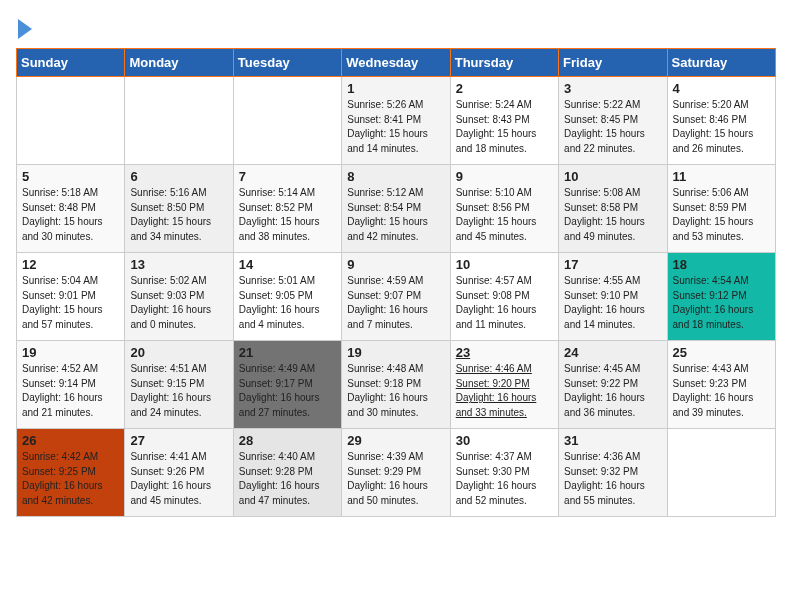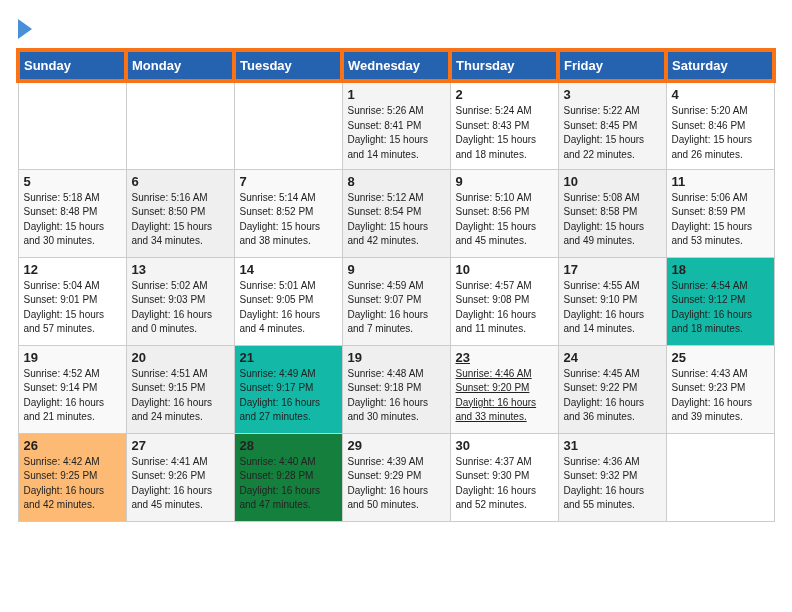--- a/index.html
+++ b/index.html
@@ -55,21 +55,21 @@
       border-collapse: collapse;
       table-layout: fixed;
     }
     th {
       background-color: #2563b0;
       color: #fff;
       font-size: 13px;
       font-weight: bold;
       padding: 6px 4px;
       text-align: left;
-      border: 4px solid #f97316;
+      border: 1px solid #f97316;
     }
     td {
       border: 1px solid #ccc;
       vertical-align: top;
       padding: 4px 5px;
       font-size: 10.5px;
       color: #222;
       height: 88px;
       background: #fff;
     }
@@ -217,21 +217,21 @@
       </tr>
       <tr>
         <td style="background: rgb(249, 249, 249);">
           <div class="day-num">19</div>
           <div class="day-detail">Sunrise: 4:52 AM<br>Sunset: 9:14 PM<br>Daylight: 16 hours and 21 minutes.</div>
         </td>
         <td style="background: rgb(239, 239, 239);">
           <div class="day-num">20</div>
           <div class="day-detail">Sunrise: 4:51 AM<br>Sunset: 9:15 PM<br>Daylight: 16 hours and 24 minutes.</div>
         </td>
-        <td style="background: #14b8a6; margin-top: 8px;">
+        <td style="background: #737373; margin-top: 8px;">
           <div class="day-num">21</div>
           <div class="day-detail">Sunrise: 4:49 AM<br>Sunset: 9:17 PM<br>Daylight: 16 hours and 27 minutes.</div>
         </td>
         <td style="background: rgb(239, 239, 239);">
           <div class="day-num">19</div>
           <div class="day-detail">Sunrise: 4:48 AM<br>Sunset: 9:18 PM<br>Daylight: 16 hours and 30 minutes.</div>
         </td>
         <td style="background: rgb(249, 249, 249); text-decoration: underline;">
           <div class="day-num">23</div>
           <div class="day-detail">Sunrise: 4:46 AM<br>Sunset: 9:20 PM<br>Daylight: 16 hours and 33 minutes.</div>
@@ -239,29 +239,29 @@
         <td style="background: rgb(239, 239, 239);">
           <div class="day-num">24</div>
           <div class="day-detail">Sunrise: 4:45 AM<br>Sunset: 9:22 PM<br>Daylight: 16 hours and 36 minutes.</div>
         </td>
         <td style="background: rgb(249, 249, 249);">
           <div class="day-num">25</div>
           <div class="day-detail">Sunrise: 4:43 AM<br>Sunset: 9:23 PM<br>Daylight: 16 hours and 39 minutes.</div>
         </td>
       </tr>
       <tr>
-        <td style="background: #fdba74;">
+        <td style="background: #c2410c;">
           <div class="day-num">26</div>
           <div class="day-detail">Sunrise: 4:42 AM<br>Sunset: 9:25 PM<br>Daylight: 16 hours and 42 minutes.</div>
         </td>
         <td style="background: rgb(244, 244, 244);">
           <div class="day-num">27</div>
           <div class="day-detail">Sunrise: 4:41 AM<br>Sunset: 9:26 PM<br>Daylight: 16 hours and 45 minutes.</div>
         </td>
-        <td style="background: #15803d;">
+        <td style="background: #e5e5e5;">
           <div class="day-num">28</div>
           <div class="day-detail">Sunrise: 4:40 AM<br>Sunset: 9:28 PM<br>Daylight: 16 hours and 47 minutes.</div>
         </td>
         <td style="background: rgb(244, 244, 244);">
           <div class="day-num">29</div>
           <div class="day-detail">Sunrise: 4:39 AM<br>Sunset: 9:29 PM<br>Daylight: 16 hours and 50 minutes.</div>
         </td>
         <td style="background: rgb(255, 255, 255);">
           <div class="day-num">30</div>
           <div class="day-detail">Sunrise: 4:37 AM<br>Sunset: 9:30 PM<br>Daylight: 16 hours and 52 minutes.</div>

